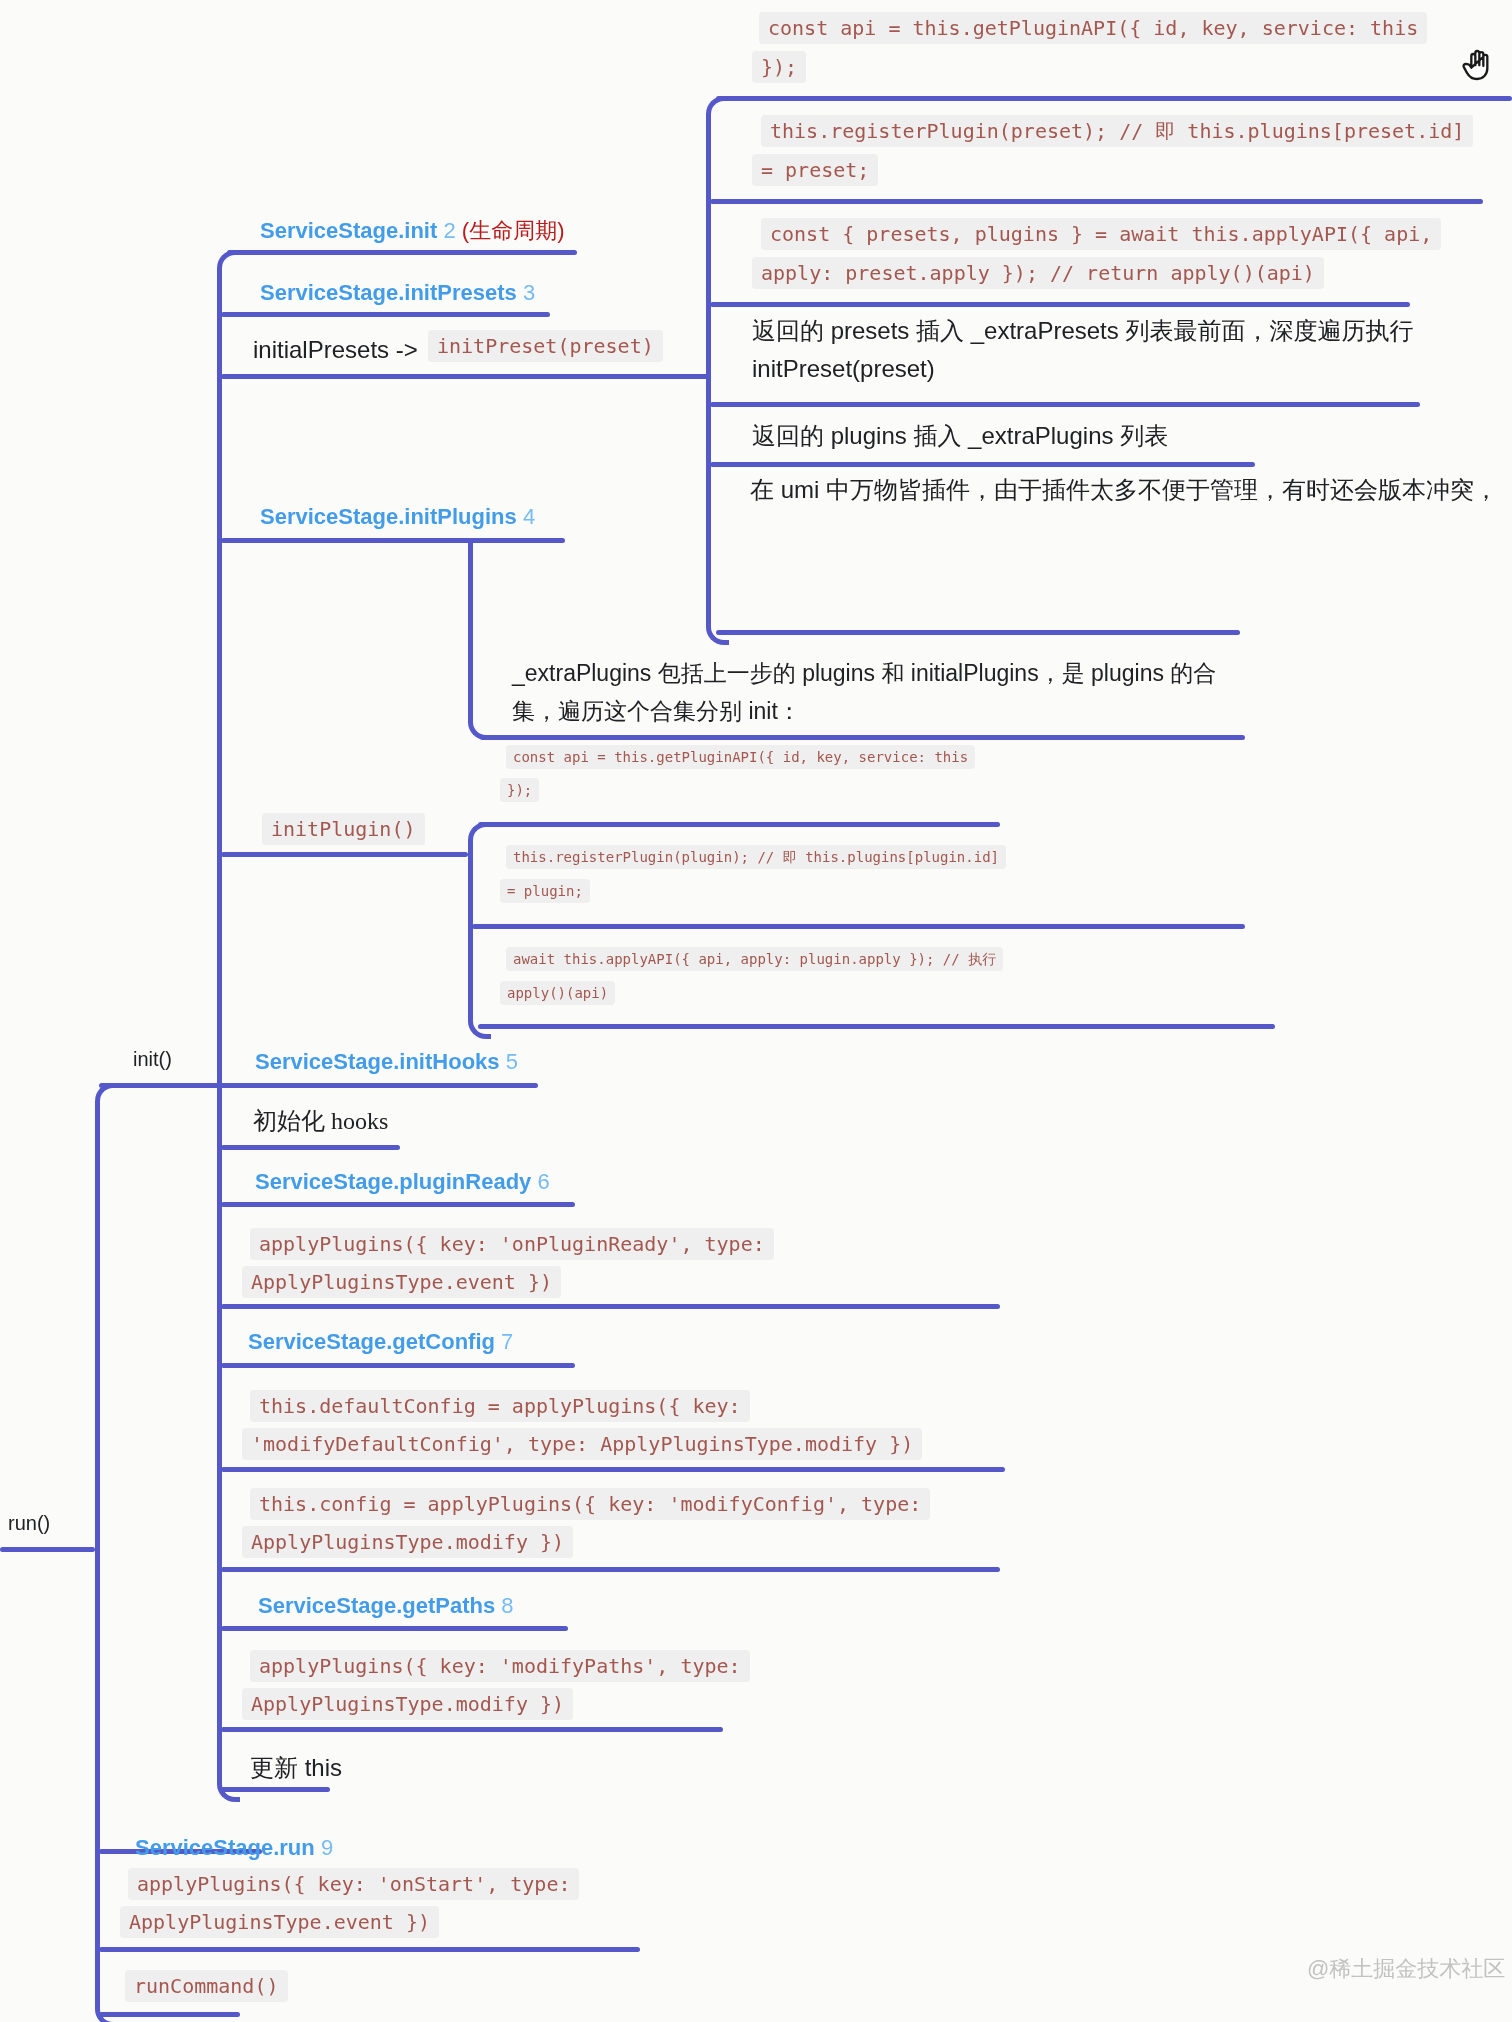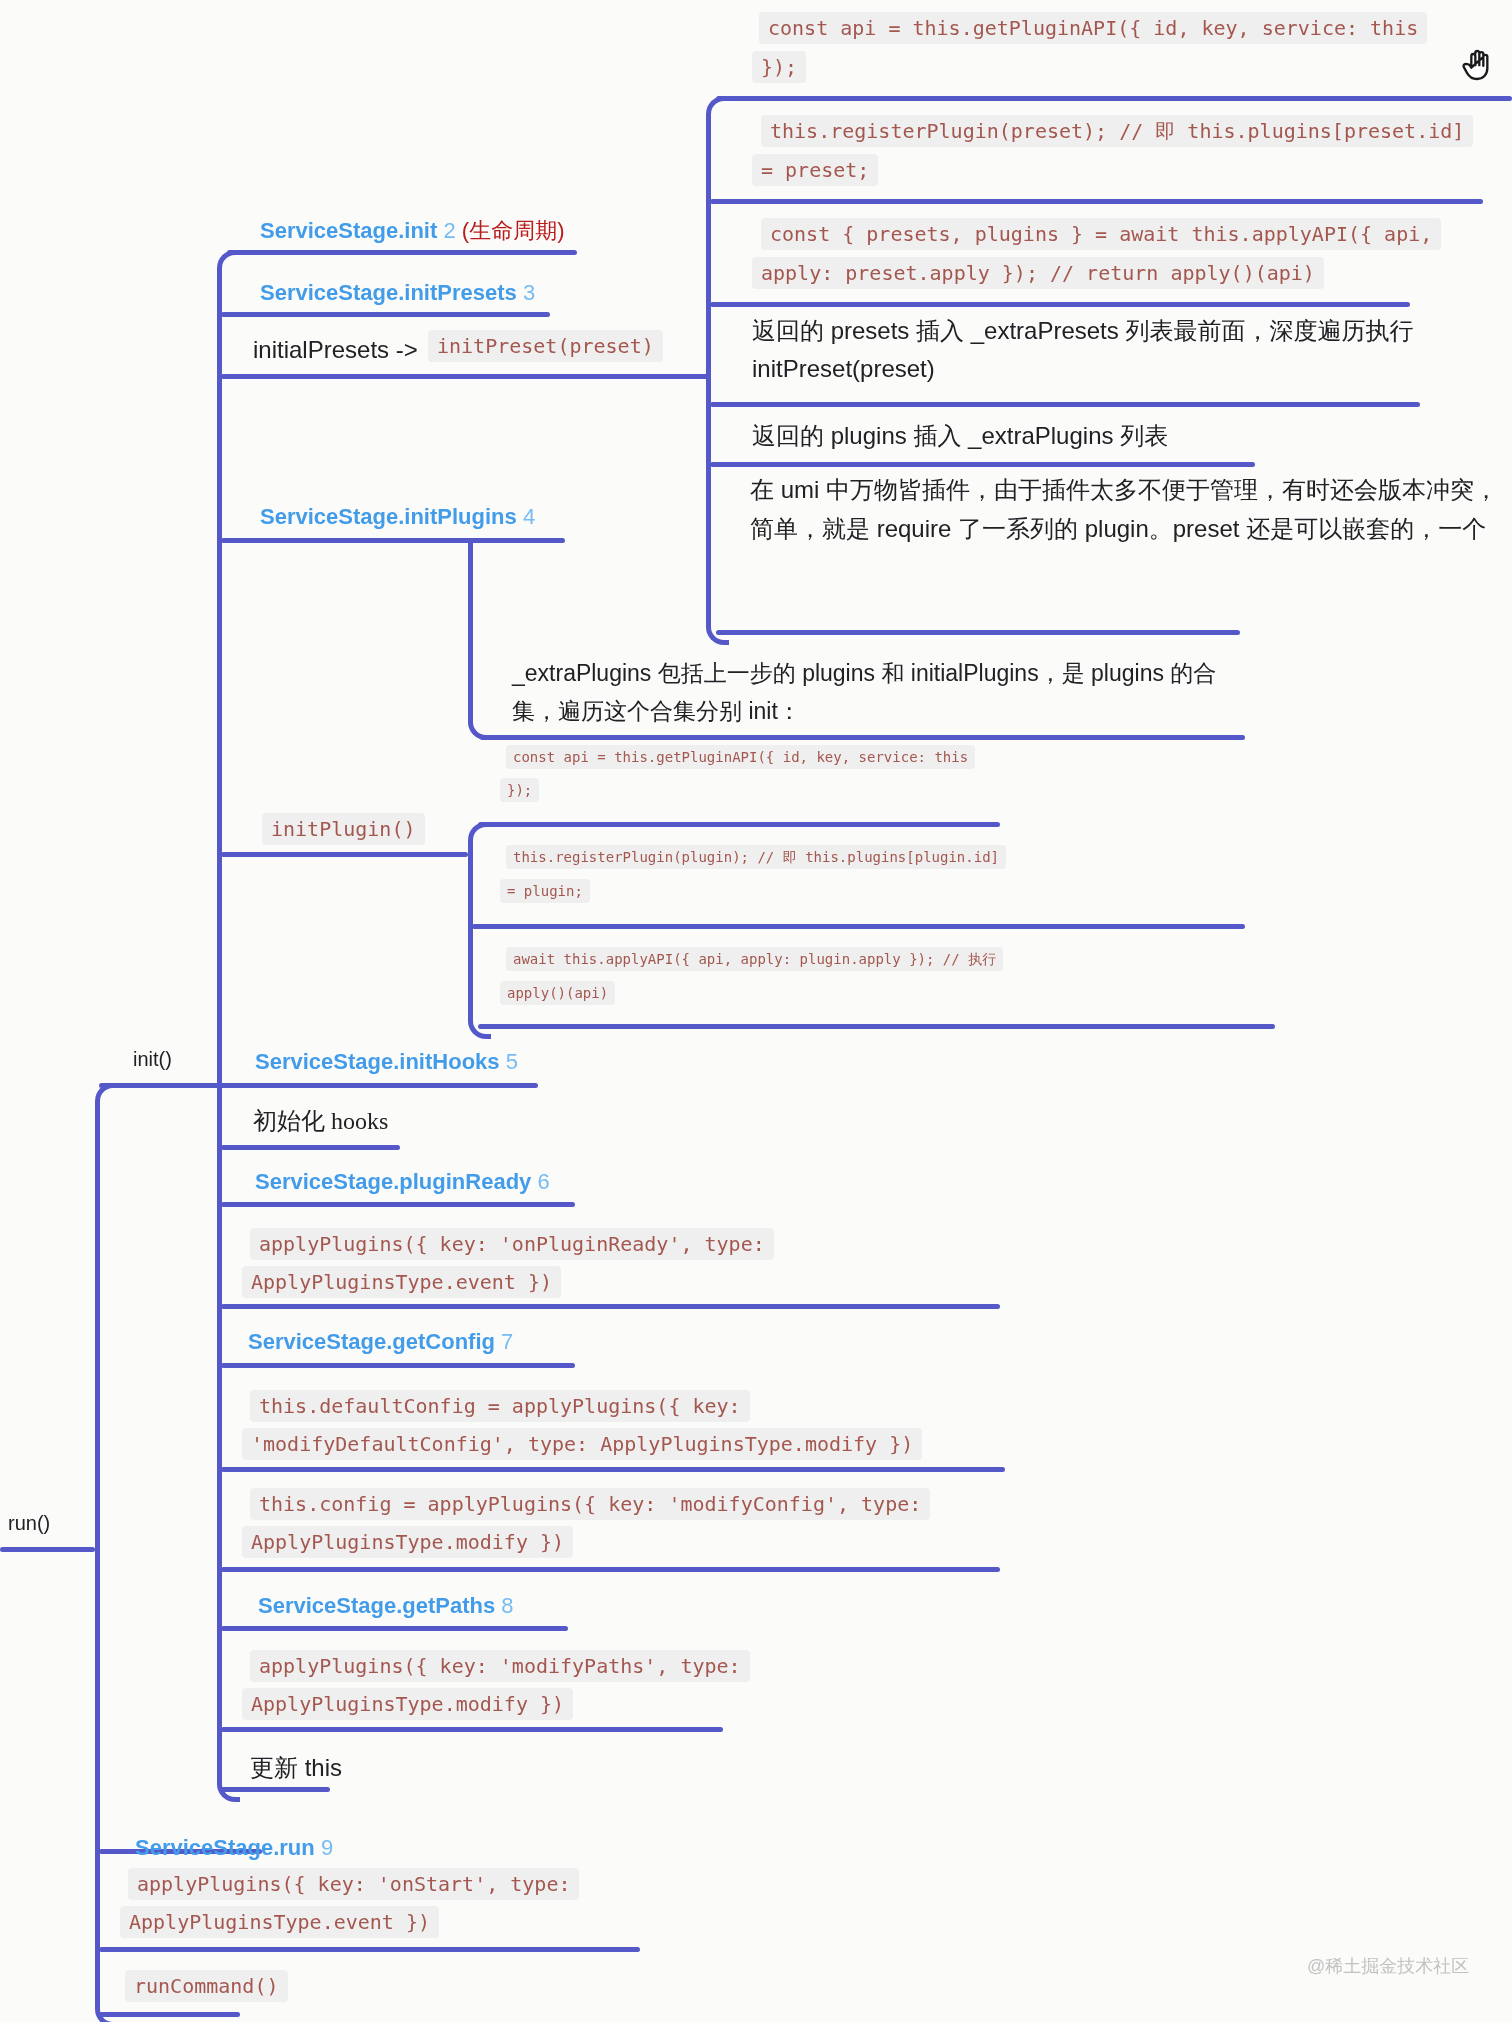--- a/index.html
+++ b/index.html
@@ -13,21 +13,21 @@
   .chip{position:absolute;background:#efeff0;color:#a4574e;border-radius:4px;
         font-family:"DejaVu Sans Mono",monospace;white-space:nowrap;
         font-size:20px;line-height:1.3;padding:3px 9px;}
   .chip.sm{font-size:14px;padding:3px 7px;}
   .heading{position:absolute;font-size:22px;font-weight:bold;color:#429ce9;white-space:nowrap;}
   .heading .num{font-weight:normal;color:#76bbf2;}
   .heading .suffix{font-weight:normal;color:#b91c1c;}
   .note{position:absolute;font-size:24px;color:#202124;white-space:nowrap;line-height:38px;}
   .note.md{font-size:23px;}
   .rail{position:absolute;font-size:20px;color:#202124;white-space:nowrap;}
-  .watermark{position:absolute;font-size:18px;color:#c2c2c2;white-space:nowrap;}
+  .watermark{position:absolute;font-size:22px;color:#c2c2c2;white-space:nowrap;}
   .cursor{position:absolute;}
 </style>
 </head>
 <body>
 
 <div class="spine" style="left:706px;top:96px;height:539px;"></div>
 <div class="hline" style="left:716px;top:96px;width:796px;"></div>
 <div class="hline" style="left:710px;top:199px;width:773px;"></div>
 <div class="hline" style="left:710px;top:302px;width:700px;"></div>
 <div class="hline" style="left:710px;top:402px;width:710px;"></div>
@@ -111,21 +111,20 @@
 <div class="chip" style="left:752px;top:154px;">= preset;</div>
 <div class="chip" style="left:761px;top:218px;">const { presets, plugins } = await this.applyAPI({ api,</div>
 <div class="chip" style="left:752px;top:257px;">apply: preset.apply }); // return apply()(api)</div>
 <div class="note" style="left:752px;top:312px;">
   <div>返回的 presets 插入 _extraPresets 列表最前面，深度遍历执行</div>
   <div>initPreset(preset)</div>
 </div>
 <div class="note" style="left:752px;top:417px;">返回的 plugins 插入 _extraPlugins 列表</div>
 <div class="note" style="left:750px;top:470px;line-height:39px;">
   <div>在 umi 中万物皆插件，由于插件太多不便于管理，有时还会版本冲突，</div>
-  <div>简单，就是 require 了一系列的 plugin。preset 还是可以嵌套的，一个</div>
 </div>
 
 <div class="note md" style="left:512px;top:654px;line-height:38px;">
   <div>_extraPlugins 包括上一步的 plugins 和 initialPlugins，是 plugins 的合</div>
   <div>集，遍历这个合集分别 init：</div>
 </div>
 
 <div class="chip" style="left:262px;top:813px;">initPlugin()</div>
 <div class="chip sm" style="left:506px;top:745px;">const api = this.getPluginAPI({ id, key, service: this</div>
 <div class="chip sm" style="left:500px;top:778px;">});</div>

